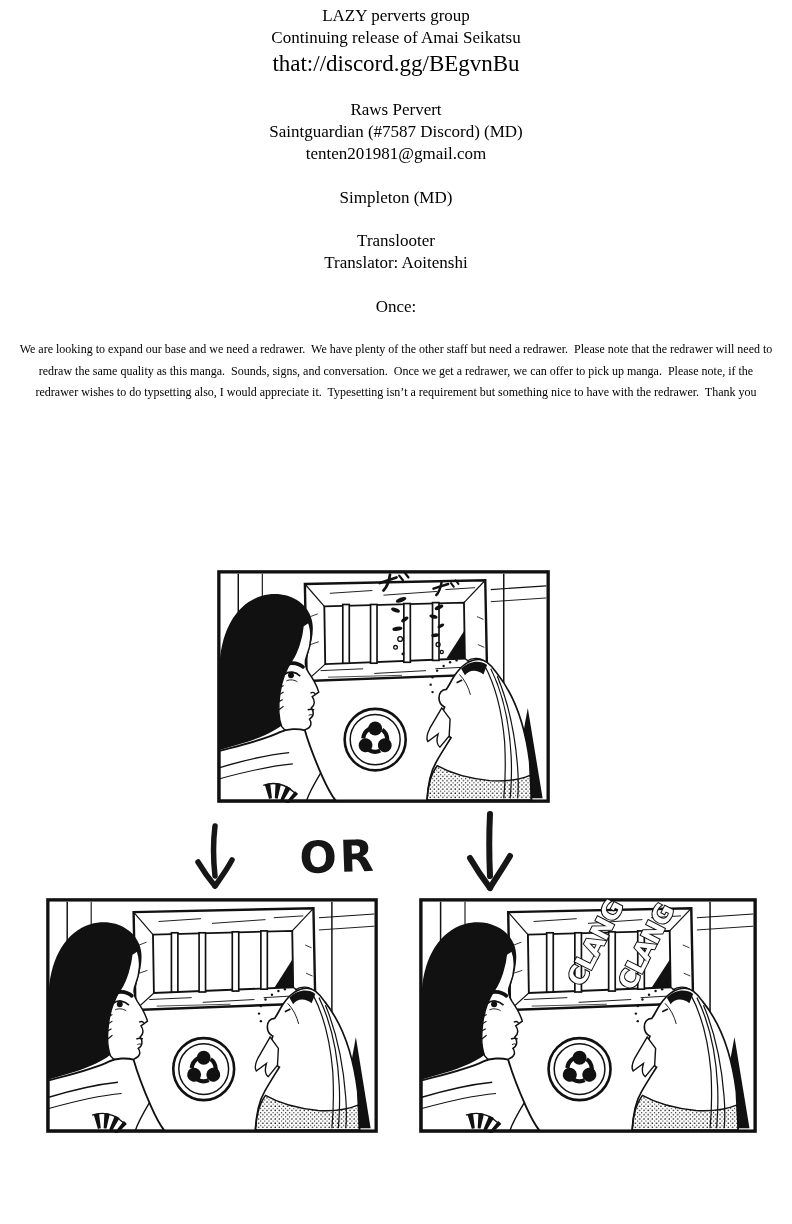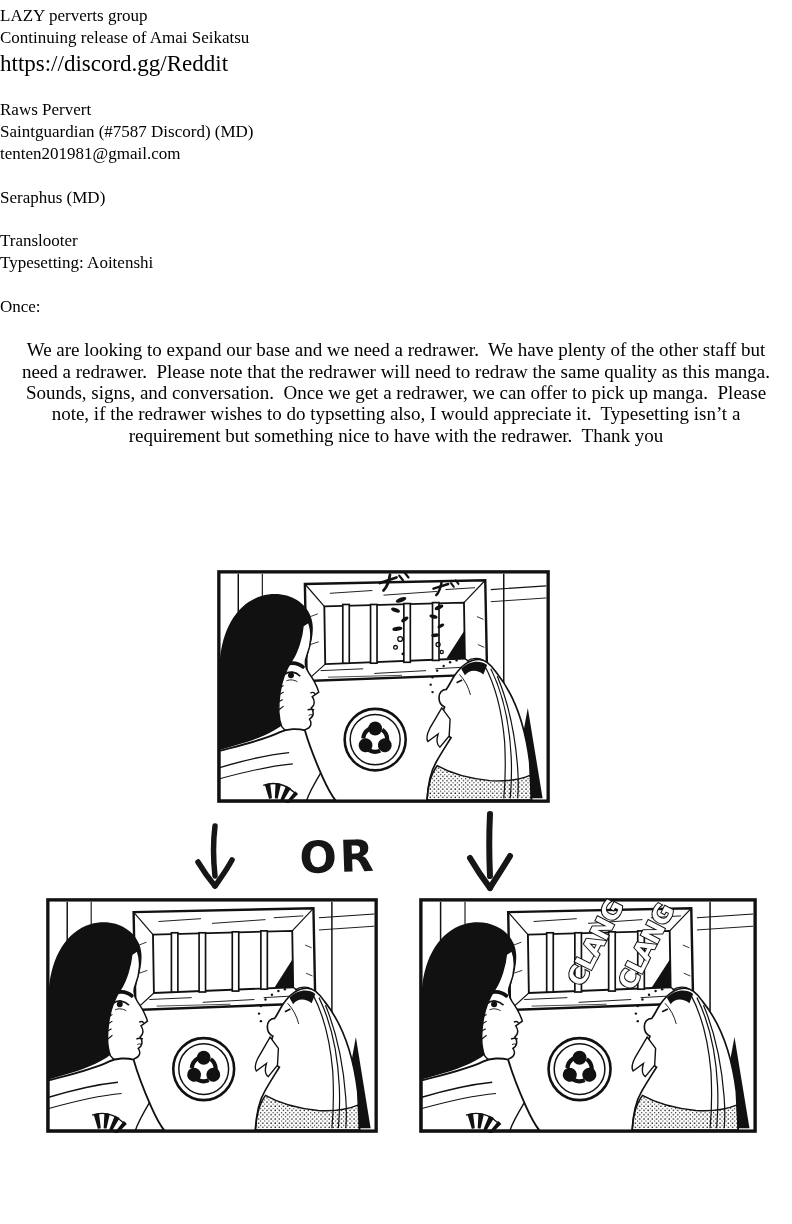--- a/index.html
+++ b/index.html
@@ -1,22 +1,22 @@
 <!DOCTYPE html>
 <html><head>
 <meta charset="utf-8">
 <style>
   html,body{margin:0;padding:0;background:#fff;}
   .page{position:relative;width:792px;height:1224px;background:#fff;color:#000;
         font-family:"Liberation Serif",serif;overflow:hidden;}
   .textcol{padding-top:5px;}
-  .tline{font-size:17px;line-height:21.8px;text-align:left;white-space:pre;}
+  .tline{font-size:17px;line-height:21.8px;text-align:center;white-space:pre;}
   .blank{height:21.8px;}
   .url{font-size:23px;line-height:29px;}
-  .notice{width:758px;margin:0 auto;font-size:19px;line-height:21.4px;text-align:center;white-space:pre-wrap;}
+  .notice{width:758px;margin:0 auto;font-size:12px;line-height:21.4px;text-align:center;white-space:pre-wrap;}
   .panel{position:absolute;display:block;}
   #panel-original{left:217px;top:570px;width:333px;height:233px;}
   #panel-redrawn-clean{left:46px;top:898px;width:332px;height:235px;}
   #panel-redrawn-sfx{left:419px;top:898px;width:338px;height:235px;}
   .arrow{position:absolute;}
   #arrow-left{left:192px;top:822px;width:46px;height:70px;}
   #arrow-right{left:462px;top:810px;width:56px;height:84px;}
   .or{position:absolute;left:290px;top:828px;width:96px;text-align:center;
       font-family:"DejaVu Sans",sans-serif;font-weight:bold;font-size:44px;line-height:58px;
       letter-spacing:3px;transform:rotate(-2deg);color:#161616;}
@@ -26,30 +26,30 @@
   svg{display:block;}
 </style>
 </head>
 <body>
 
 <div class="page">
 
   <div class="textcol">
     <div class="tline">LAZY perverts group</div>
     <div class="tline">Continuing release of Amai Seikatsu</div>
-    <div class="tline url">https://discord.gg/Reddit</div>
+    <div class="tline url">that://discord.gg/BEgvnBu</div>
     <div class="blank"></div>
     <div class="tline">Raws Pervert</div>
     <div class="tline">Saintguardian (#7587 Discord) (MD)</div>
     <div class="tline">tenten201981@gmail.com</div>
     <div class="blank"></div>
-    <div class="tline">Seraphus (MD)</div>
+    <div class="tline">Simpleton (MD)</div>
     <div class="blank"></div>
     <div class="tline">Translooter</div>
-    <div class="tline">Typesetting: Aoitenshi</div>
+    <div class="tline">Translator: Aoitenshi</div>
     <div class="blank"></div>
     <div class="tline">Once:</div>
     <div class="blank"></div>
     <div class="notice">We are looking to expand our base and we need a redrawer.  We have plenty of the other staff but need a redrawer.  Please note that the redrawer will need to redraw the same quality as this manga.  Sounds, signs, and conversation.  Once we get a redrawer, we can offer to pick up manga.  Please note, if the redrawer wishes to do typsetting also, I would appreciate it.  Typesetting isn’t a requirement but something nice to have with the redrawer.  Thank you</div>
   </div>
 
   <svg width="0" height="0" style="position:absolute" aria-hidden="true">
     <defs>
       <pattern id="stipple" width="4.5" height="4.5" patternUnits="userSpaceOnUse">
         <circle cx="1.1" cy="1.1" r="0.8" fill="#111"></circle>

